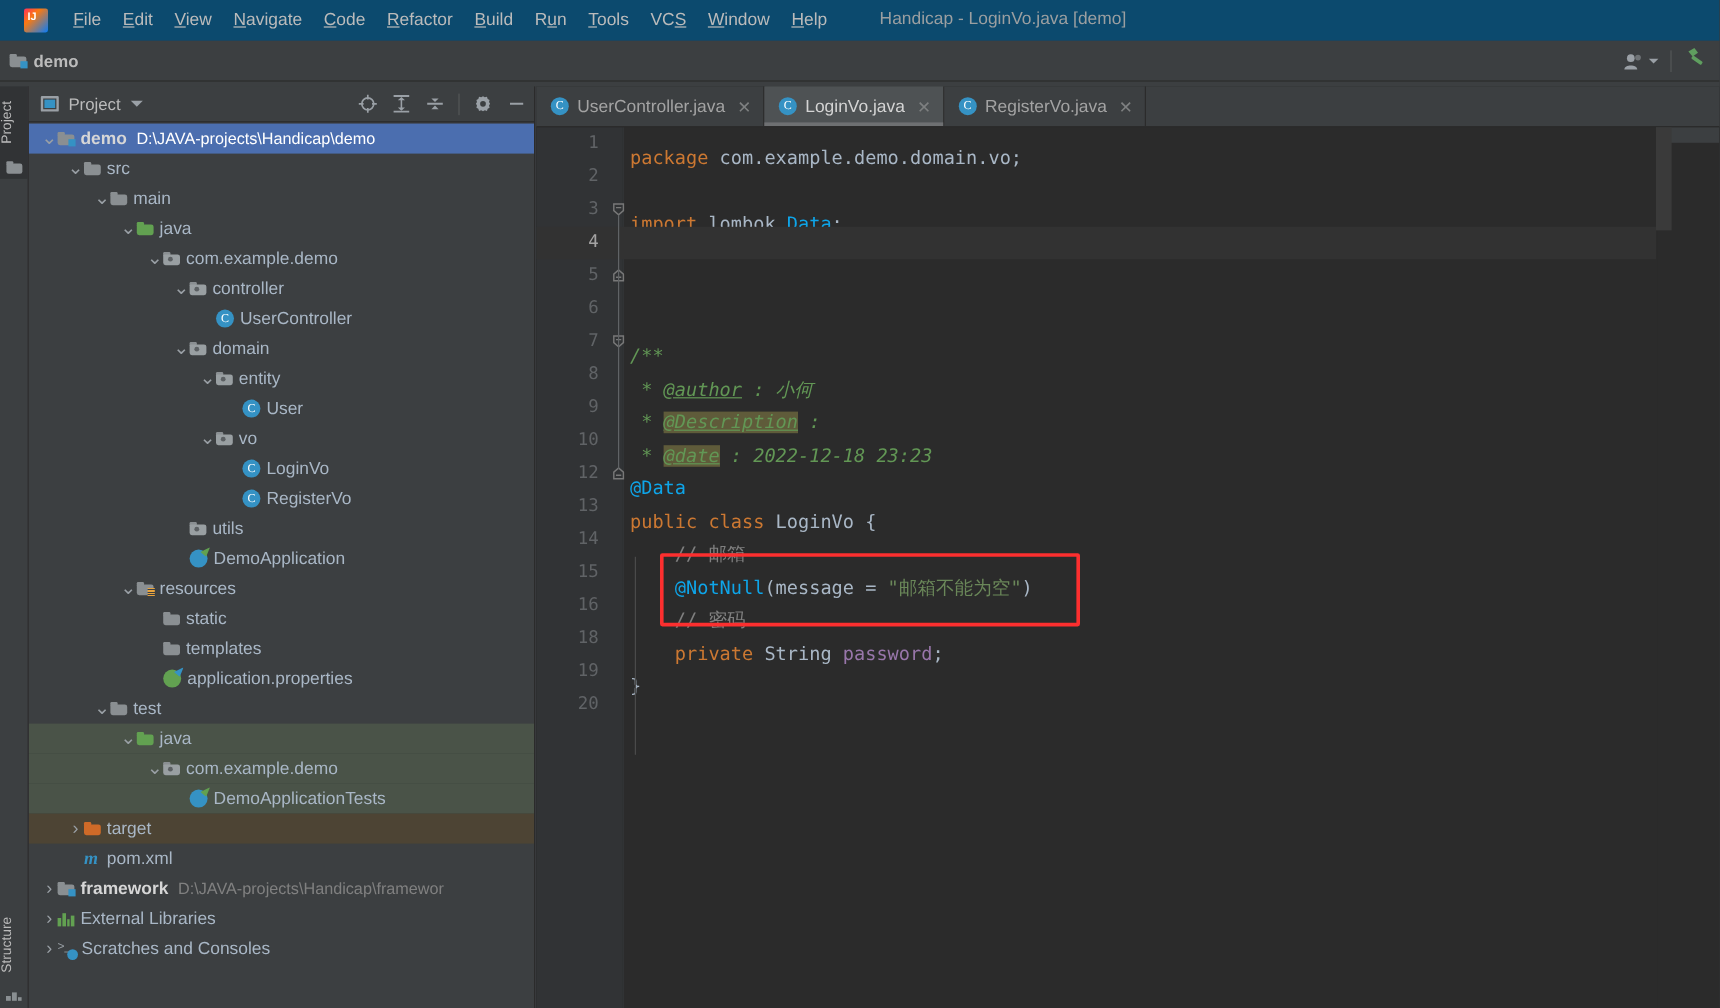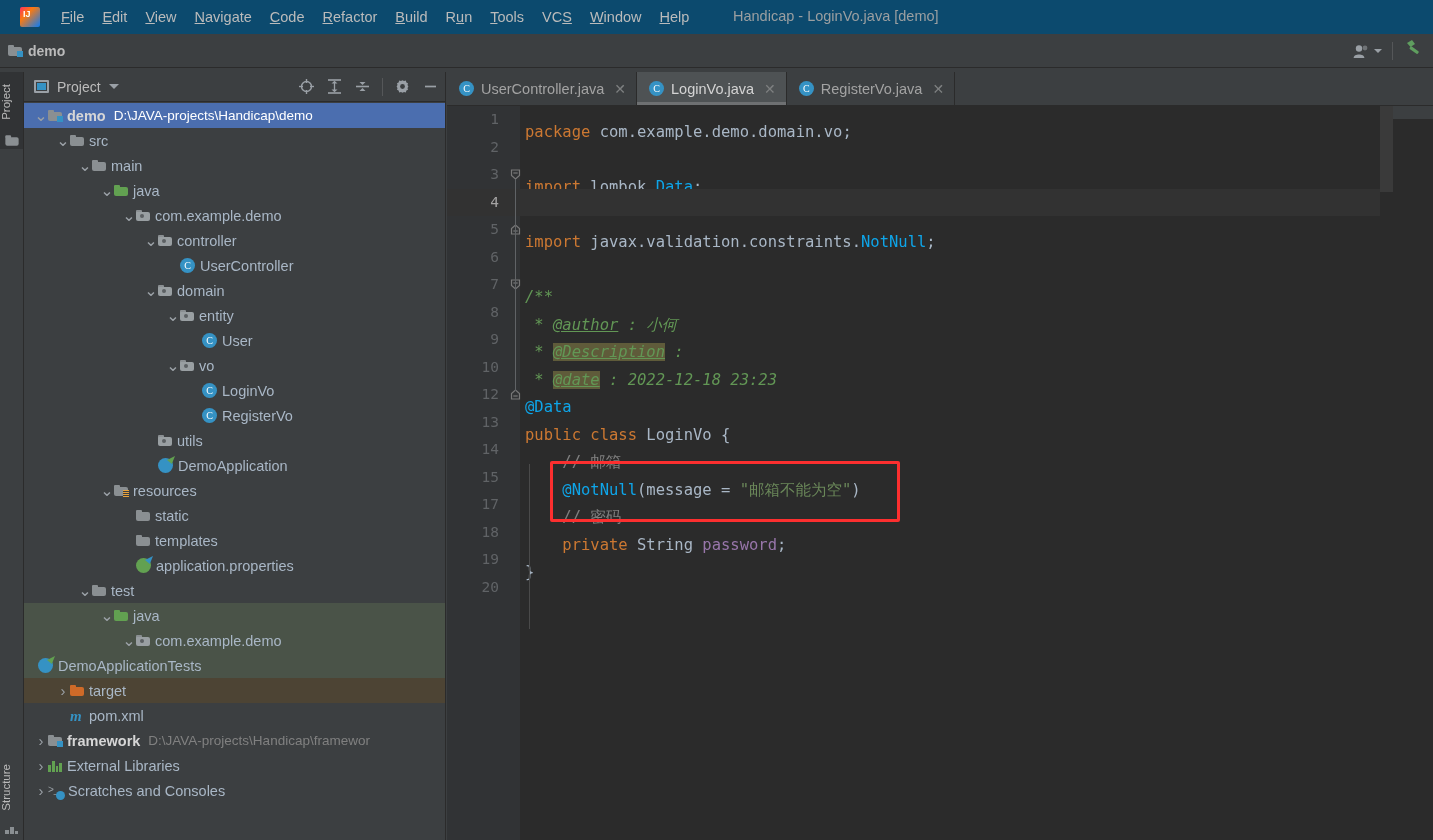--- a/index.html
+++ b/index.html
@@ -537,21 +537,21 @@
       </div>
       <div class="trow testroot" style="padding-left: 98px;">
         <span class="chev" style="font-size: 16px; line-height: 8px;">⌄</span>
         <span class="icon folder-icon pkg">
           <span class="tab"></span>
           <span class="body"></span>
           <span class="dot"></span>
         </span>
         <span class="name">com.example.demo</span>
       </div>
-      <div class="trow testroot" style="">
+      <div class="trow testroot" style="padding-left: 120px;">
         <span class="chev">&nbsp;</span>
         <span class="icon spring-icon"></span>
         <span class="name">DemoApplicationTests</span>
       </div>
       <div class="trow targetroot" style="padding-left: 32px;">
         <span class="chev" style="font-size: 15px;">›</span>
         <span class="icon folder-icon orange">
           <span class="tab"></span>
           <span class="body"></span>
         </span>
@@ -624,21 +624,20 @@
         <div class="cline">
           <span class="lnum">3</span>
           <span class="ctext"><span class="kw">import</span> <span class="typ">lombok</span><span class="typ">.</span><span class="ann">Data</span><span class="typ">;</span></span>
         </div>
         <div class="cline caret">
           <span class="lnum">4</span>
           <span class="ctext"><span class="typ"></span></span>
         </div>
         <div class="cline">
           <span class="lnum">5</span>
-          <span class="ctext"><span class="kw">import</span> <span class="typ">javax</span><span class="typ">.</span><span class="typ">validation</span><span class="typ">.</span><span class="typ">constraints</span><span class="typ">.</span><span class="ann">NotNull</span><span class="typ">;</span></span>
         </div>
         <div class="cline">
           <span class="lnum">6</span>
           <span class="ctext"><span class="typ"></span></span>
         </div>
         <div class="cline">
           <span class="lnum">7</span>
           <span class="ctext"><span class="jd">/**</span></span>
         </div>
         <div class="cline">
@@ -663,21 +662,21 @@
         </div>
         <div class="cline">
           <span class="lnum">14</span>
           <span class="ctext">&nbsp;&nbsp;&nbsp;&nbsp;<span class="cmt">// 邮箱</span></span>
         </div>
         <div class="cline">
           <span class="lnum">15</span>
           <span class="ctext">&nbsp;&nbsp;&nbsp;&nbsp;<span class="ann">@NotNull</span><span class="typ">(</span><span class="typ">message</span><span class="typ"> = </span><span class="str">"邮箱不能为空"</span><span class="typ">)</span></span>
         </div>
         <div class="cline">
-          <span class="lnum">17</span>
+          <span class="lnum">16</span>
           <span class="ctext">&nbsp;&nbsp;&nbsp;&nbsp;<span class="cmt">// 密码</span></span>
         </div>
         <div class="cline">
           <span class="lnum">18</span>
           <span class="ctext">&nbsp;&nbsp;&nbsp;&nbsp;<span class="kw">private</span> <span class="typ">String</span> <span class="fld">password</span>;</span>
         </div>
         <div class="cline">
           <span class="lnum">19</span>
           <span class="ctext"><span class="typ">}</span></span>
         </div>

